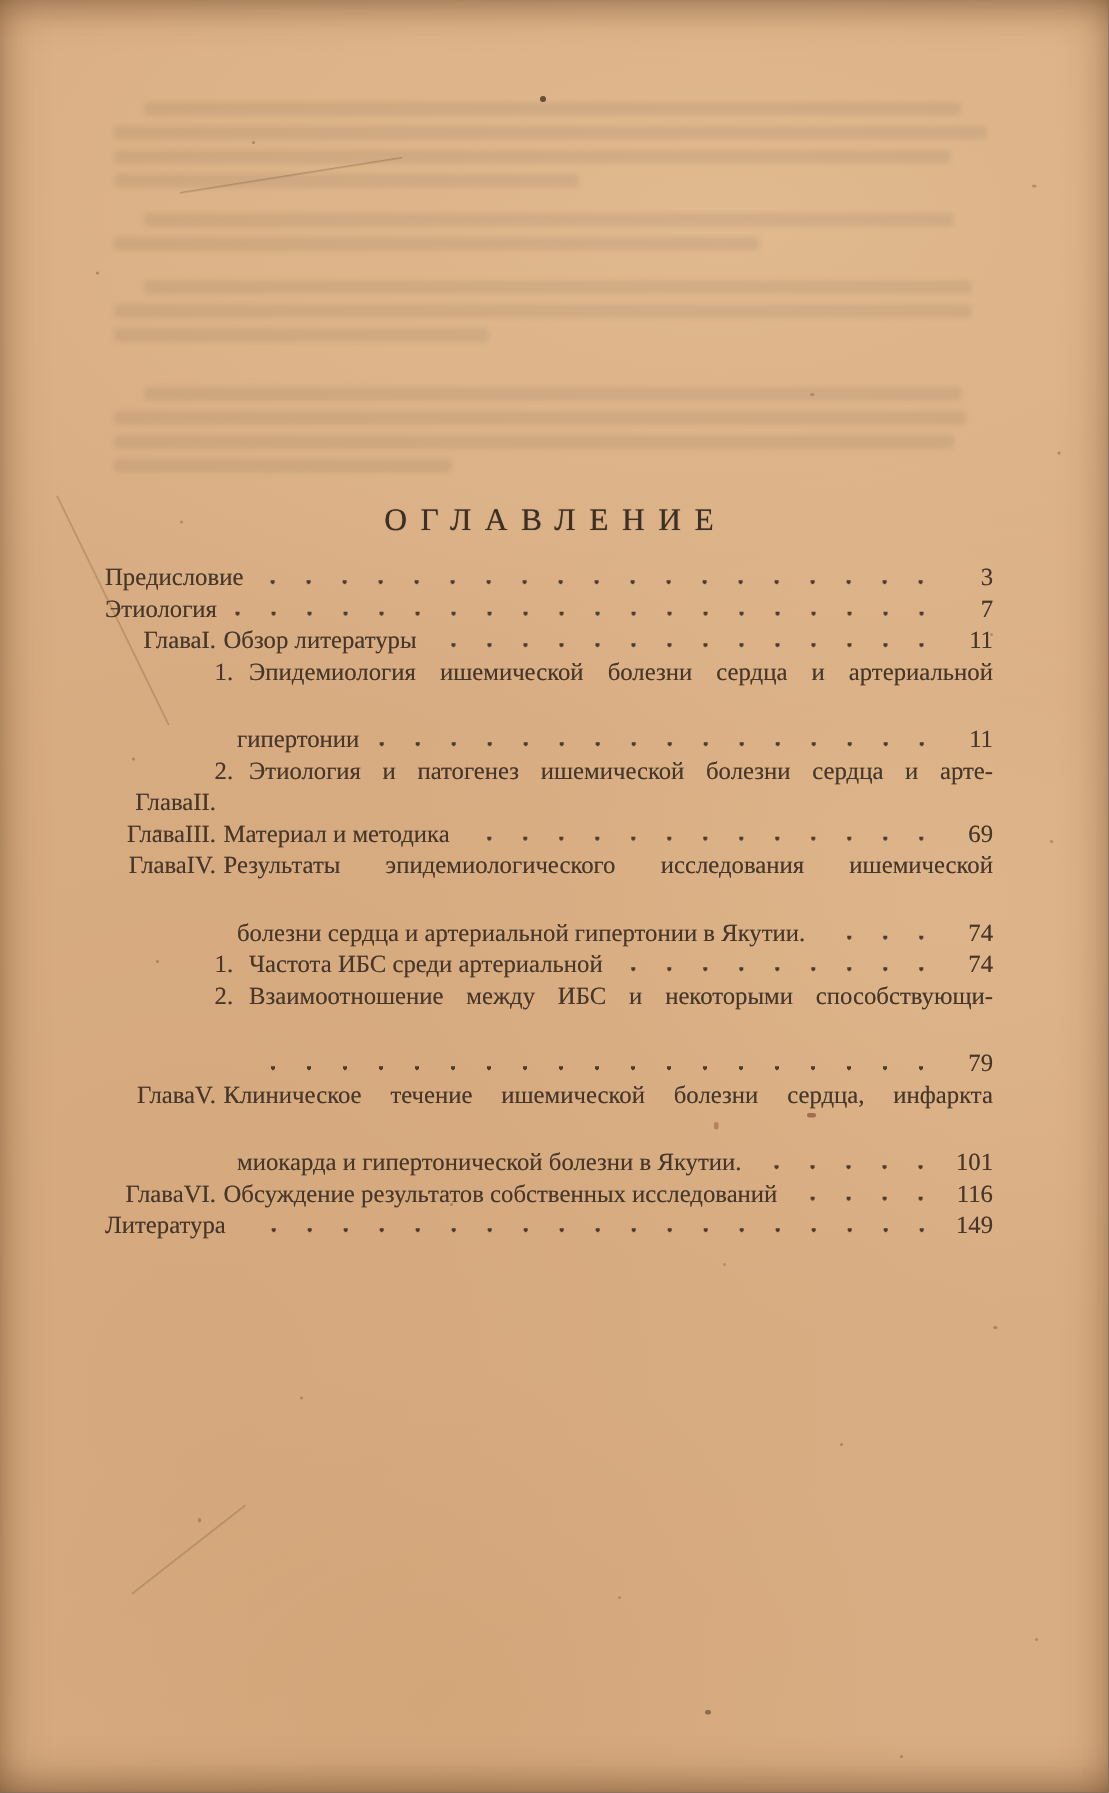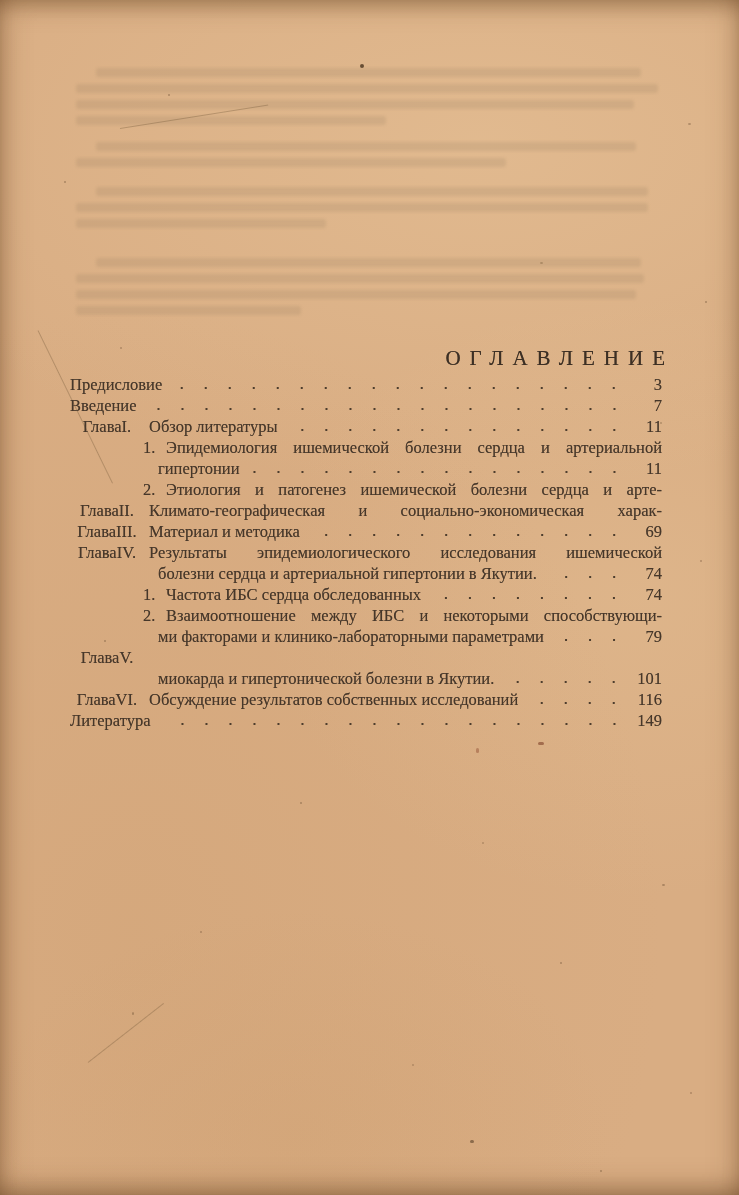--- a/index.html
+++ b/index.html
@@ -23,38 +23,38 @@
     overflow:hidden;
   }
   
   .ghost{position:absolute;height:9px;border-radius:3px;
     background:rgba(128,108,82,.15);filter:blur(1.6px);}
   .scratch{position:absolute;height:1px;background:rgba(110,82,52,.35);
     filter:blur(.4px);transform-origin:left center;}
   .sp{position:absolute;border-radius:50%;}
   .title{
     position:absolute;top:334px;left:70px;width:592px;
-    margin:12px;text-align:right;
+    margin:0;text-align:center;
     font-size:21px;font-weight:400;letter-spacing:9px;text-indent:9px;
     color:#3c2f24;text-shadow:0 0 .5px rgba(60,47,36,.7);
   }
   .toc{
     position:absolute;top:374px;left:70px;width:592px;
     font-size:16.5px;
     text-shadow:0 0 .4px rgba(70,55,42,.55);
   }
   .row{display:flex;align-items:baseline;height:21px;line-height:21px;}
   .row .text{white-space:pre-wrap;}
   .row .text.just{flex:1;text-align:justify;text-align-last:justify;}
-  .chaplab{display:inline-flex;justify-content:center;
+  .chaplab{display:inline-flex;justify-content:flex-end;
     width:74px;flex-shrink:0;}
   .row .chaptext{margin-left:5px;}
   .row.sub{padding-left:73px;}
   .sublab{width:23px;flex-shrink:0;}
-  .row.chapcont,.row.subcont{padding-left:88px;}
+  .row.chapcont,.row.subcont{padding-left:88px;margin-top:24px;}
   .dots{
     flex:1;align-self:stretch;margin-left:10px;min-width:24px;
     background-image:radial-gradient(circle 1.4px at 12px 13px, rgba(58,45,33,.88) 98%, rgba(58,45,33,0));
     background-size:24px 21px;
     background-repeat:repeat-x;
     background-position:right 2px top 1px;
   }
   .pagenum{width:34px;flex-shrink:0;text-align:right;}
 </style>
 </head>
@@ -110,21 +110,21 @@
 
   <h1 class="title">ОГЛАВЛЕНИЕ</h1>
 
   <div class="toc" id="toc">
       <div class="row plain">
         <span class="text">Предисловие</span>
         <span class="dots"></span>
         <span class="pagenum">3</span>
       </div>
       <div class="row plain">
-        <span class="text">Введение</span>
+        <span class="text">Этиология</span>
         <span class="dots"></span>
         <span class="pagenum">7</span>
       </div>
       <div class="row chapter">
         <span class="chaplab">
           <span class="chapword">Глава</span>
           <span class="chapnum">I.</span>
         </span>
         <span class="text chaptext">Обзор литературы</span>
         <span class="dots"></span>
@@ -141,21 +141,20 @@
       </div>
       <div class="row sub">
         <span class="sublab">2.</span>
         <span class="text just">Этиология и патогенез ишемической болезни сердца и арте-</span>
       </div>
       <div class="row chapter">
         <span class="chaplab">
           <span class="chapword">Глава</span>
           <span class="chapnum">II.</span>
         </span>
-        <span class="text chaptext just">Климато-географическая и социально-экономическая харак-</span>
       </div>
       <div class="row chapter">
         <span class="chaplab">
           <span class="chapword">Глава</span>
           <span class="chapnum">III.</span>
         </span>
         <span class="text chaptext">Материал и методика</span>
         <span class="dots"></span>
         <span class="pagenum">69</span>
       </div>
@@ -166,38 +165,38 @@
         </span>
         <span class="text chaptext just">Результаты эпидемиологического исследования ишемической</span>
       </div>
       <div class="row chapcont">
         <span class="text">болезни сердца и артериальной гипертонии в Якутии.</span>
         <span class="dots"></span>
         <span class="pagenum">74</span>
       </div>
       <div class="row sub">
         <span class="sublab">1.</span>
-        <span class="text">Частота ИБС сердца обследованных</span>
+        <span class="text">Частота ИБС среди артериальной</span>
         <span class="dots"></span>
         <span class="pagenum">74</span>
       </div>
       <div class="row sub">
         <span class="sublab">2.</span>
         <span class="text just">Взаимоотношение между ИБС и некоторыми способствующи-</span>
       </div>
       <div class="row subcont">
-        <span class="text">ми факторами и клинико-лабораторными параметрами</span>
         <span class="dots"></span>
         <span class="pagenum">79</span>
       </div>
       <div class="row chapter">
         <span class="chaplab">
           <span class="chapword">Глава</span>
           <span class="chapnum">V.</span>
         </span>
+        <span class="text chaptext just">Клиническое течение ишемической болезни сердца, инфаркта</span>
       </div>
       <div class="row chapcont">
         <span class="text">миокарда и гипертонической болезни в Якутии.</span>
         <span class="dots"></span>
         <span class="pagenum">101</span>
       </div>
       <div class="row chapter">
         <span class="chaplab">
           <span class="chapword">Глава</span>
           <span class="chapnum">VI.</span>

